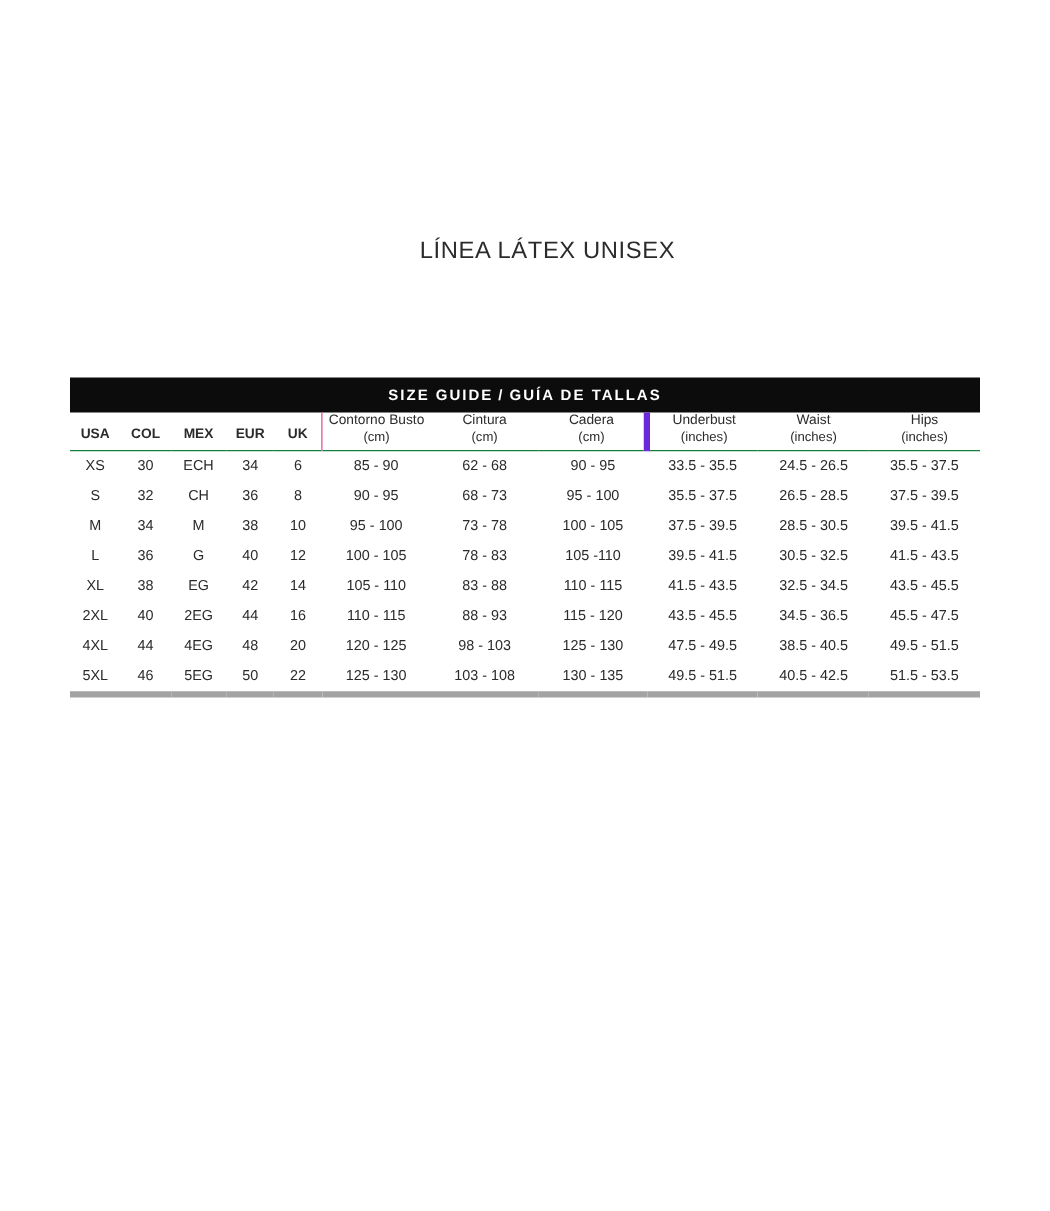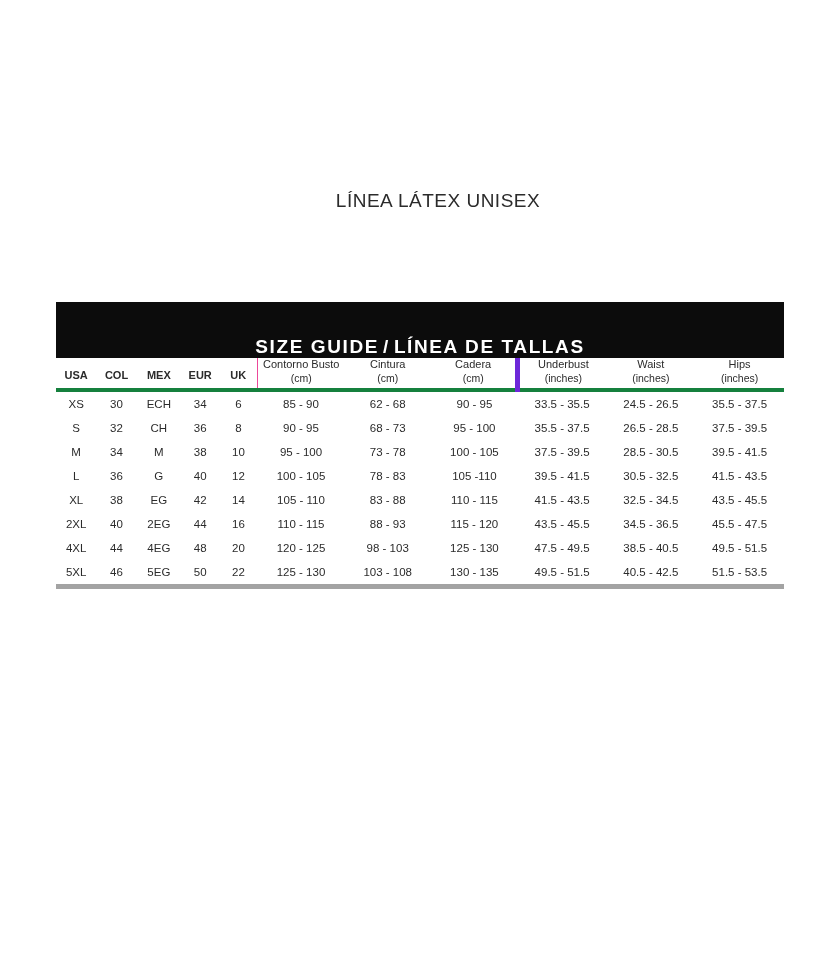--- a/index.html
+++ b/index.html
@@ -34,26 +34,26 @@
   }
   .guide-wrap {
     position: absolute;
     top: 302px;
     left: 56px;
     width: 728px;
   }
   .guide-banner {
     background: #0c0c0c;
     color: #ffffff;
-    height: 56px;
+    height: 28px;
     display: flex;
-    align-items: flex-end;
+    align-items: center;
     justify-content: center;
     letter-spacing: 1.6px;
-    font-size: 19px;
+    font-size: 12px;
     font-weight: bold;
   }
   .banner-sep {
     font-weight: bold;
     padding: 0 4px;
   }
   table.size-table {
     border-collapse: collapse;
     width: 728px;
     table-layout: fixed;
@@ -86,21 +86,21 @@
   }
   .sub {
     display: block;
     font-size: 10.5px;
     font-weight: normal;
   }
   tbody tr td {
     border-top: 1px solid #d9d9d9;
   }
   tbody tr:first-child td {
-    border-top: 4px solid #15803d;
+    border-top: 1px solid #15803d;
   }
   tbody tr:last-child td {
     border-bottom: 5px solid #a3a3a3;
   }
   td.sep-left {
     border-left: 1px solid #d9d9d9;
     margin-top: 16px;
   }
   thead th.sep-left {
     border-left: 1px solid #ec4899;
@@ -124,21 +124,21 @@
 
 <div class="page">
 
   <div class="doc-title">LÍNEA LÁTEX UNISEX</div>
 
   <div class="guide-wrap">
 
     <div class="guide-banner">
       <span>SIZE GUIDE</span>
       <span class="banner-sep">/</span>
-      <span>LÍNEA DE TALLAS</span>
+      <span>GUÍA DE TALLAS</span>
     </div>
 
     <table class="size-table">
       <colgroup>
         <col class="col-xs">
           <col class="col-sm">
           <col class="col-mx">
           <col class="col-eu">
           <col class="col-uk">
         <col class="col-cm">

